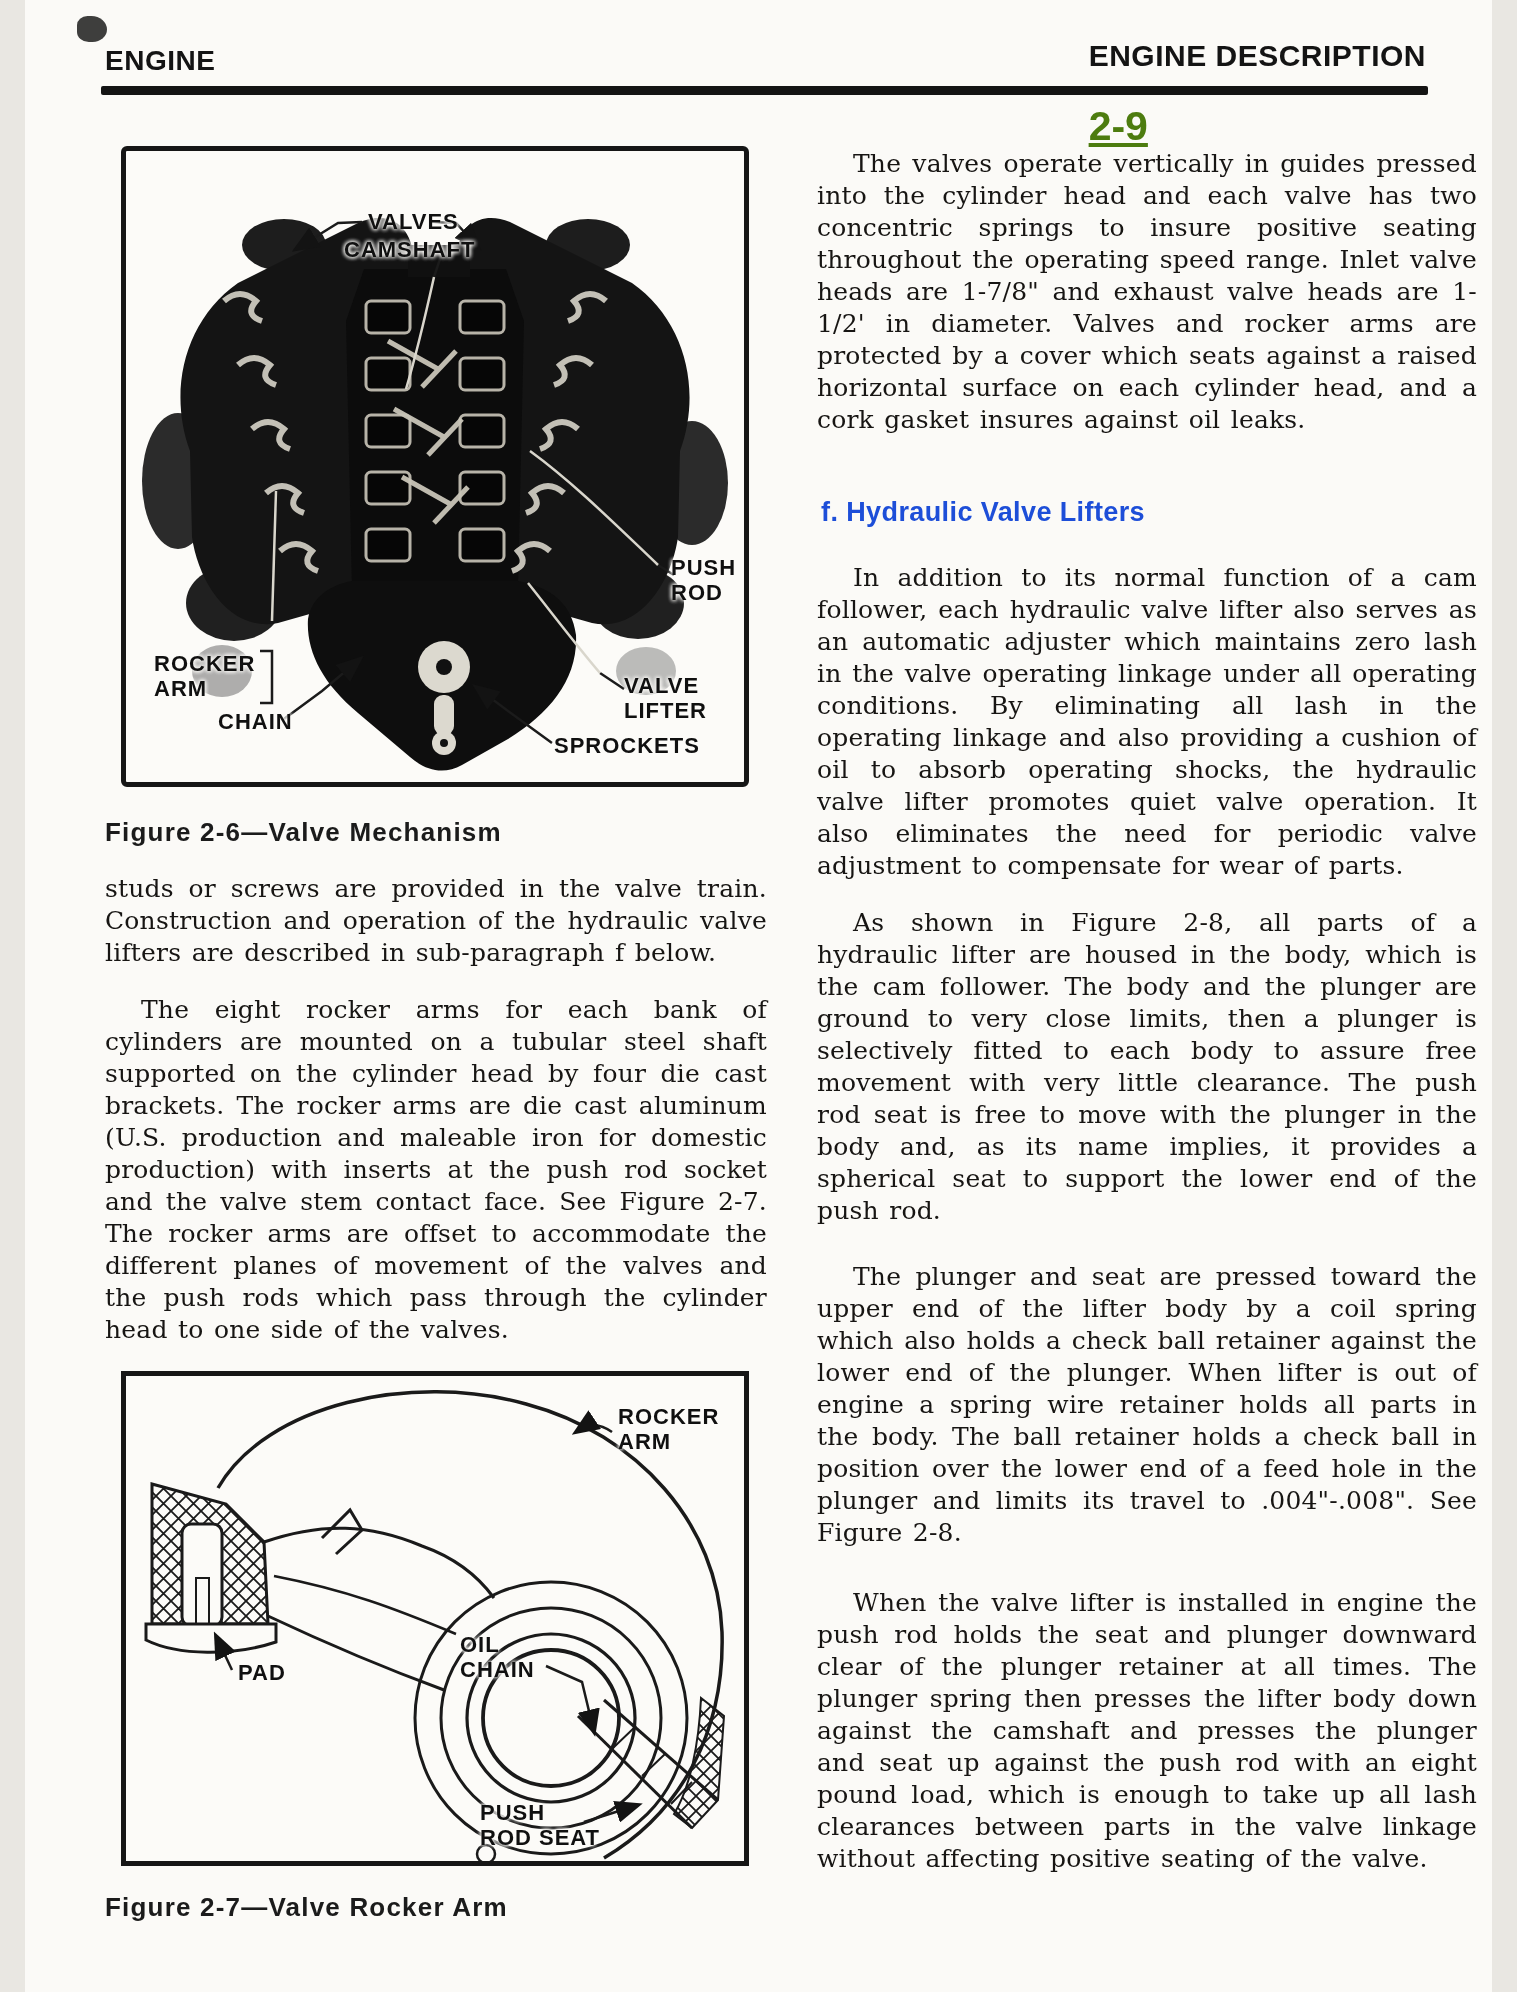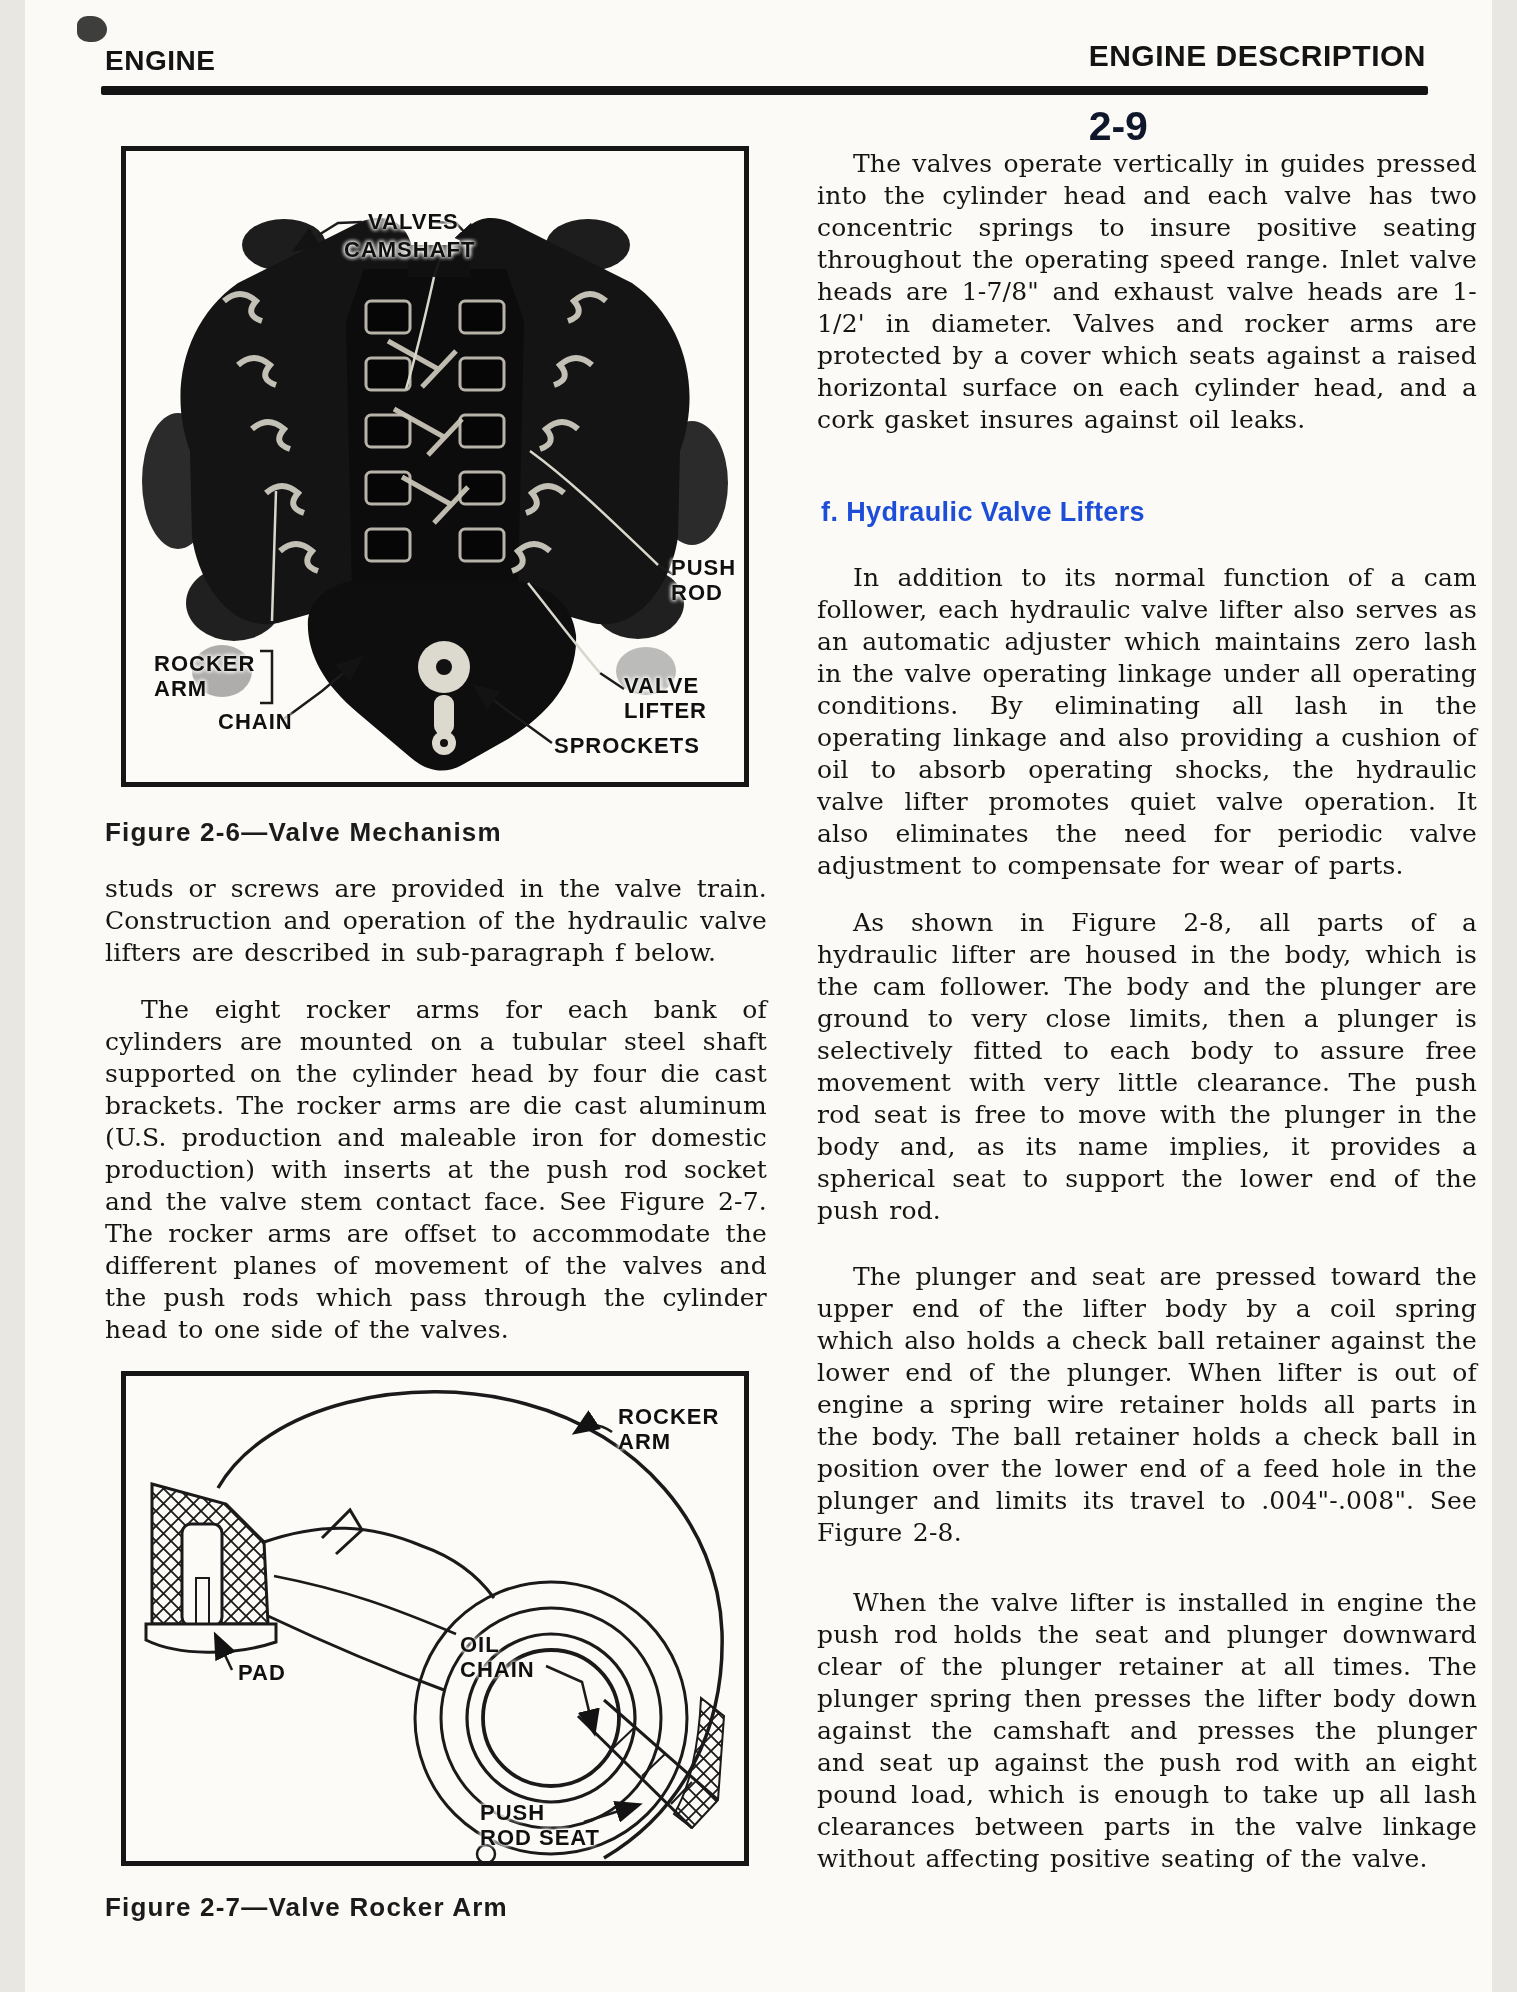--- a/index.html
+++ b/index.html
@@ -6,21 +6,21 @@
   .page{
     position:relative;width:1467px;height:1992px;margin:0 auto;
     background:#fbfaf7;overflow:hidden;
     font-family:"DejaVu Serif",serif;color:#171513;
   }
   
   .hdr-left{position:absolute;left:80px;top:46px;
     font:700 28px/30px "Liberation Sans",sans-serif;letter-spacing:.5px;color:#141414;}
   .hdr-right{position:absolute;right:66px;top:40px;display:flex;align-items:baseline;gap:34px;flex-direction:column;}
   .hdr-title{font:700 30px/32px "Liberation Sans",sans-serif;letter-spacing:.5px;color:#141414;}
-  .hdr-num{font:700 41px/41px "Liberation Sans",sans-serif;color:#0f172a;}
+  .hdr-num{font:700 41px/41px "Liberation Sans",sans-serif;color:#4d7c0f;text-decoration:underline;}
   .rule{position:absolute;left:76px;right:64px;top:86px;height:9px;background:#141414;border-radius:2px;}
   .speck{position:absolute;left:52px;top:16px;width:30px;height:26px;background:#1c1c1c;border-radius:40% 60% 55% 45%;opacity:.85;}
 
   
   .col-left{position:absolute;left:80px;top:0;width:662px;}
   .col-right{position:absolute;left:792px;top:0;width:660px;}
 
   .para{
     text-align:justify;font-size:25px;line-height:32px;
     word-spacing:.09em;letter-spacing:.2px;color:#171513;
@@ -29,21 +29,21 @@
   .subhead{
     font:700 27px/32px "Liberation Sans",sans-serif;letter-spacing:.4px;color:#1d4ed8;
   }
 
   
   .figbox{
     position:relative;margin-left:16px;width:618px;
     border:5px solid #161616;background:#fcfbf8;overflow:hidden;
   }
   .figbox svg{position:absolute;left:0;top:0;}
-  .fig1{height:631px;margin-top:146px;}
+  .fig1{height:631px;margin-top:146px;border-radius:6px;}
   .fig2{height:485px;margin-top:16px;}
   .figcap{
     font:700 26px/30px "Liberation Sans",sans-serif;
     letter-spacing:1.2px;color:#1b1b1b;margin-top:30px;
   }
   .fig2cap{margin-top:26px;}
   .fig-label{
     position:absolute;white-space:pre-line;
     font:700 22px/25px "Liberation Sans",sans-serif;letter-spacing:1px;color:#101010;
     text-shadow:0 0 4px #fcfbf8,0 0 4px #fcfbf8,0 0 5px #fcfbf8;

